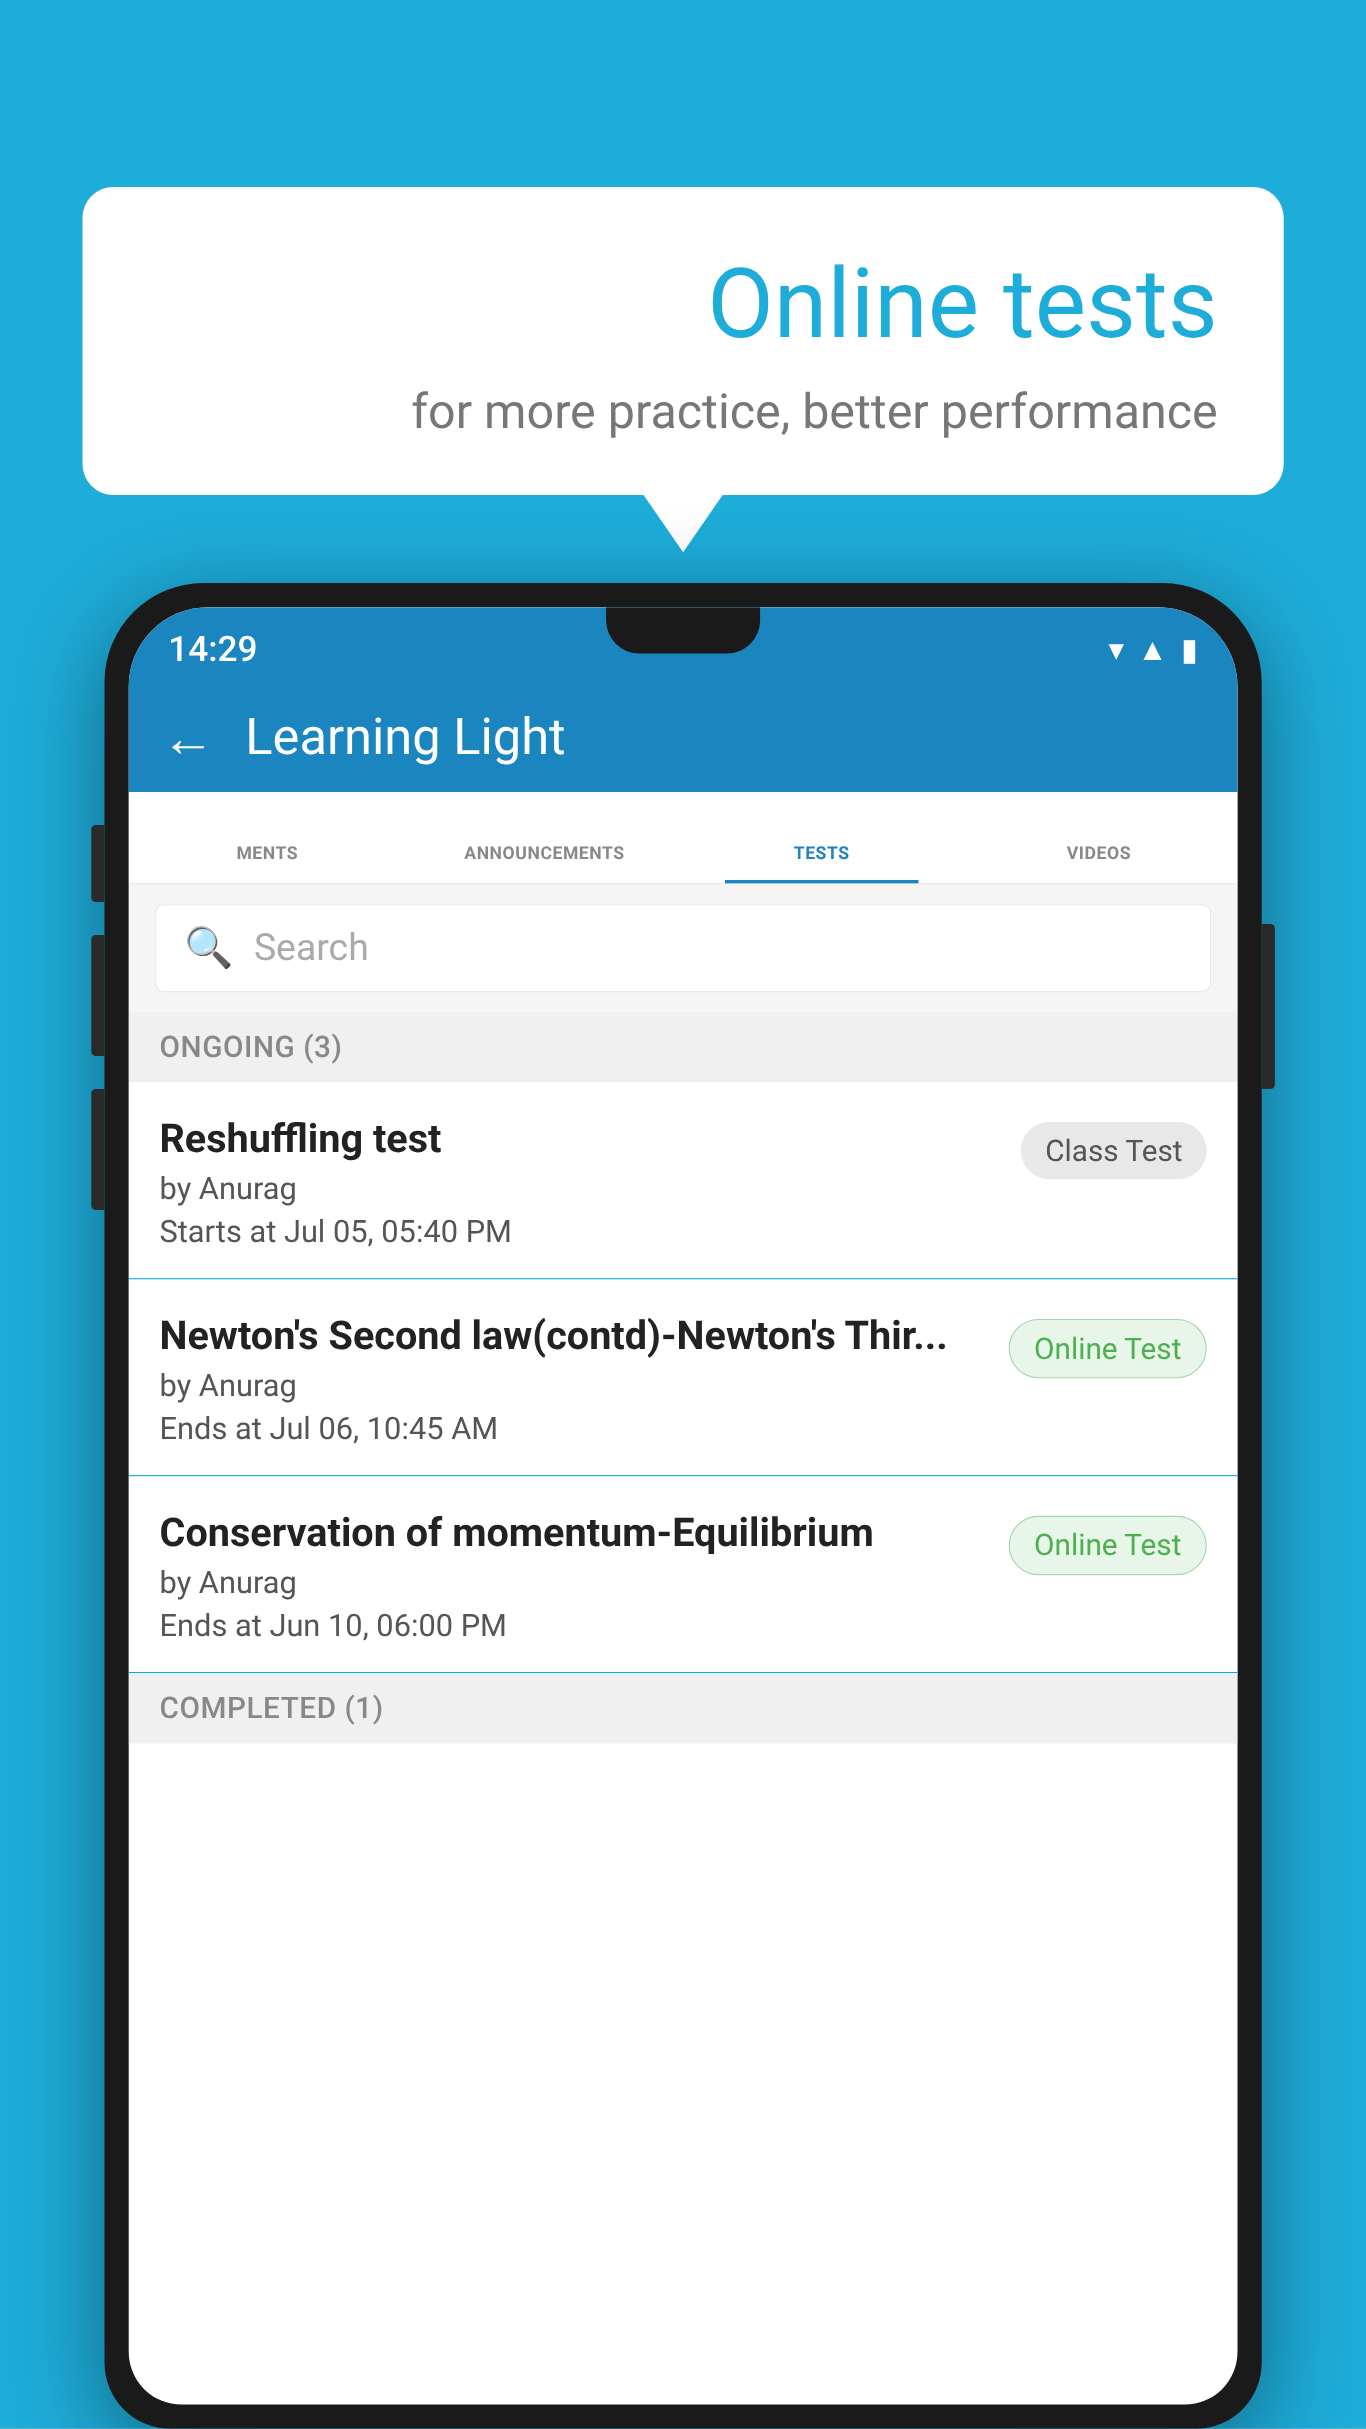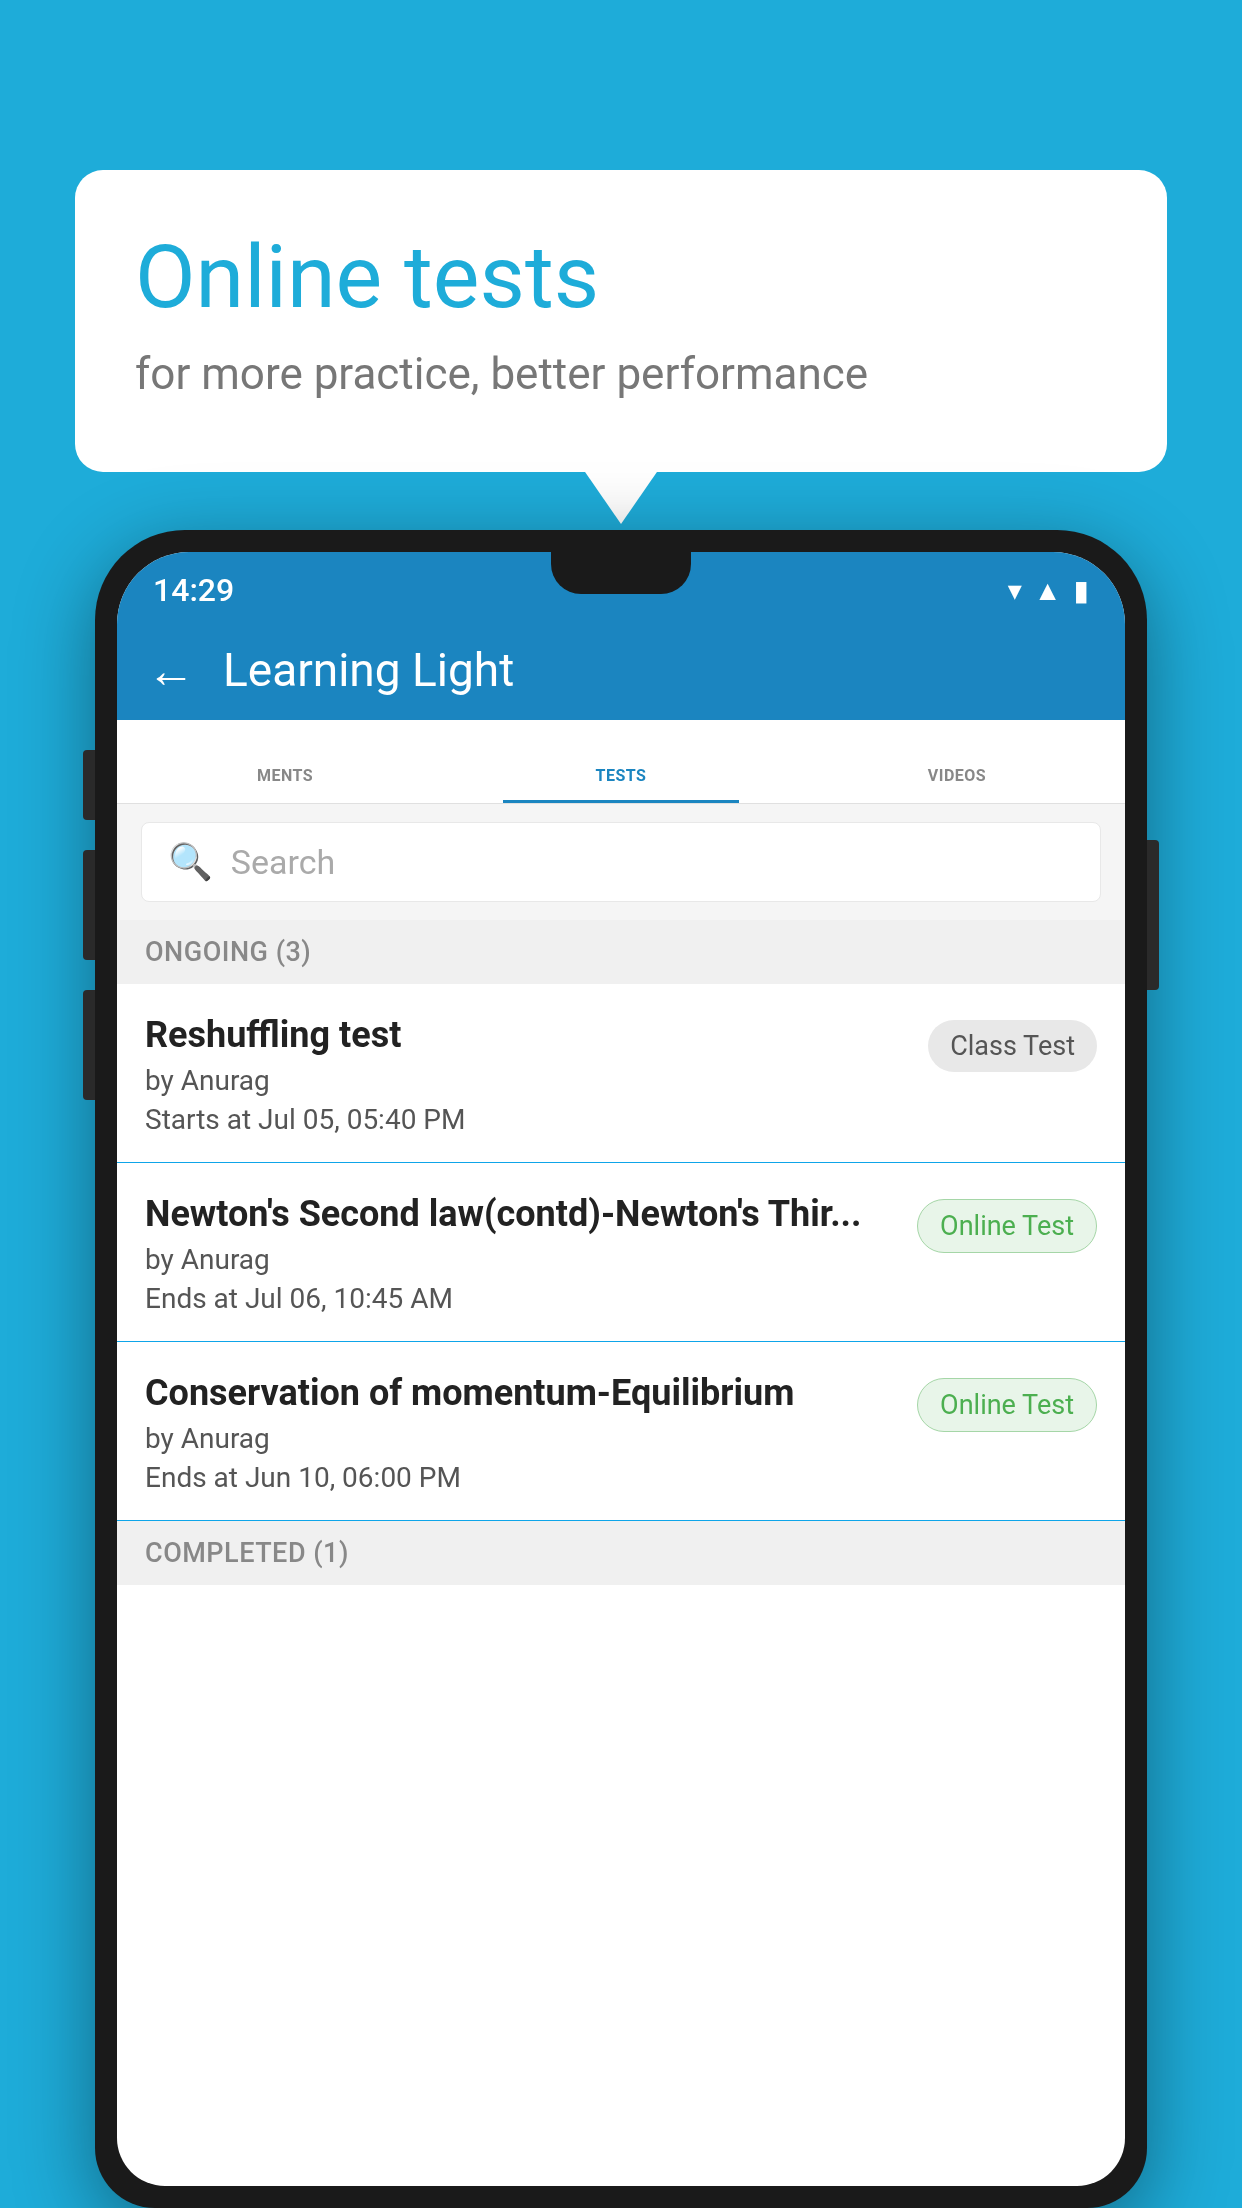--- a/index.html
+++ b/index.html
@@ -14,22 +14,22 @@
     }
 
     
     .speech-bubble {
       position: absolute;
       top: 170px;
       left: 75px;
       right: 75px;
       background: white;
       border-radius: 28px;
-      padding: 55px 60px 72px;
-      text-align: left;
+      padding: 55px 60px 50px;
+      text-align: right;
     }
     .speech-bubble::after {
       content: '';
       position: absolute;
       bottom: -52px;
       left: 50%;
       transform: translateX(-50%);
       width: 0;
       height: 0;
       border-left: 38px solid transparent;
@@ -317,20 +317,23 @@
 
     <div class="app-bar">
       <span class="app-bar-back">←</span>
       <span class="app-bar-title">Learning Light</span>
     </div>
 
     <div class="tabs">
       <div class="tab">
         <span>MENTS</span>
       </div>
+      <div class="tab">
+        <span>ANNOUNCEMENTS</span>
+      </div>
       <div class="tab active">
         <span>TESTS</span>
       </div>
       <div class="tab">
         <span>VIDEOS</span>
       </div>
     </div>
 
     <div class="search-container">
       <div class="search-bar">

